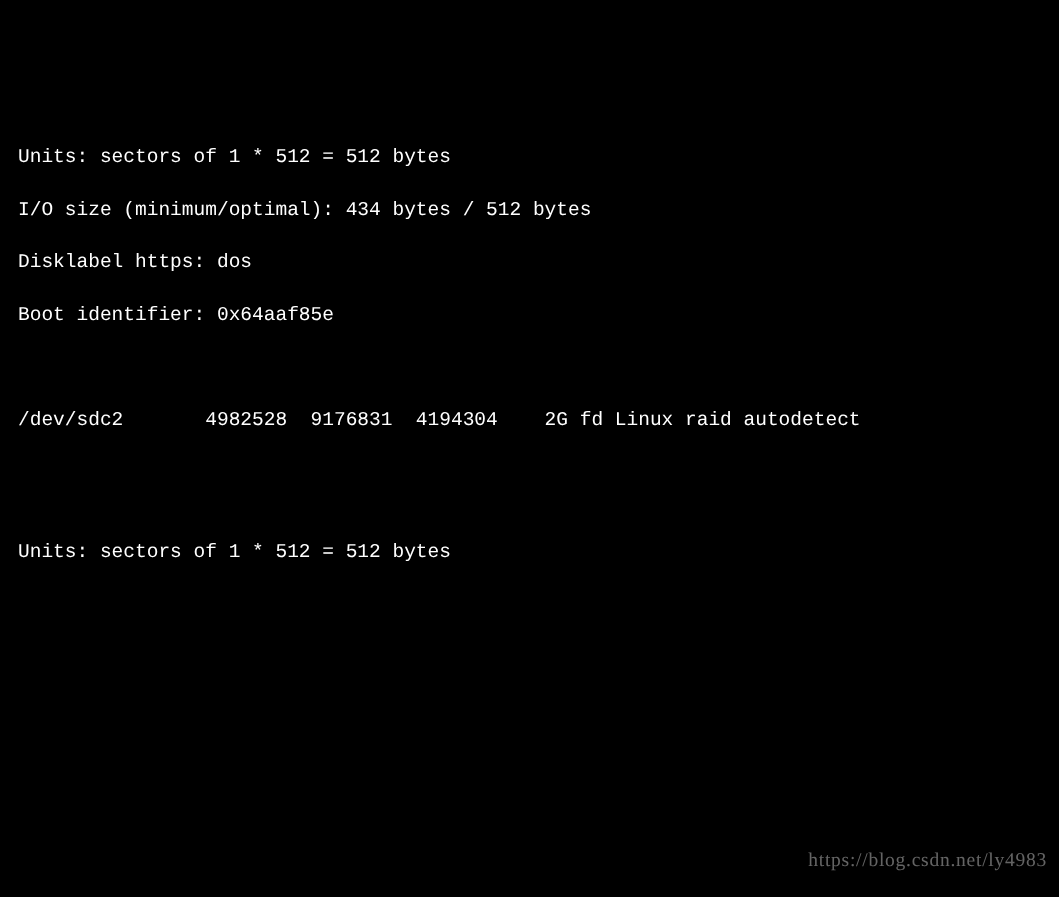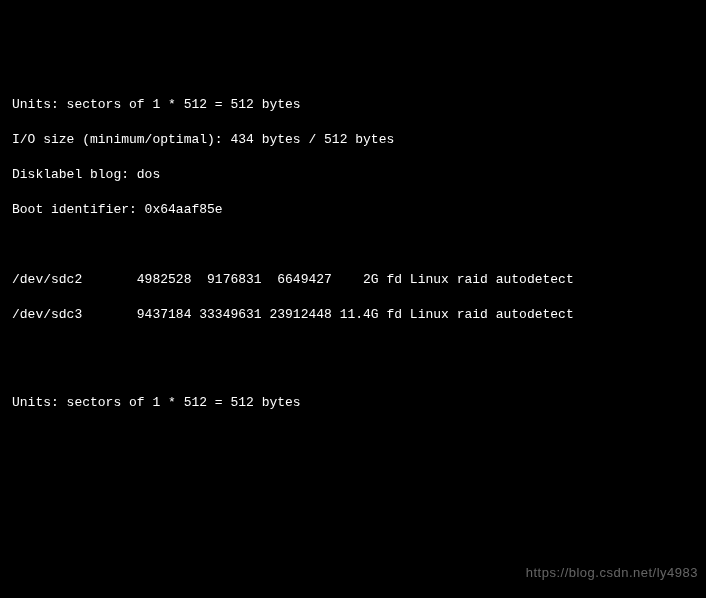--- a/index.html
+++ b/index.html
@@ -13,41 +13,40 @@
       width: 706px;
       height: 598px;
       overflow: hidden;
       white-space: pre;
     }
     .watermark {
       position: absolute;
       right: 8px;
       bottom: 16px;
       color: rgba(200,200,200,0.5);
-      font-family: Liberation Sans, sans-serif;
+      font-family: Liberation Serif, serif;
       font-size: 13px;
       letter-spacing: 0.5px;
     }
     .block { margin-bottom: 0; }
     .gap  { height: 1.35em; }
     .gap2 { height: 2.7em; }
   </style>
 </head>
 <body>
 
 
 
 <div class="block">
 <div>Units: sectors of 1 * 512 = 512 bytes</div>
 <div>I/O size (minimum/optimal): 434 bytes / 512 bytes</div>
-<div>Disklabel blog: dos</div>
+<div>Disklabel https: dos</div>
 <div>Boot identifier: 0x64aaf85e</div>
 <div class="gap"></div>
-<div>/dev/sdc2       4982528  9176831  6649427    2G fd Linux raid autodetect</div>
-<div>/dev/sdc3       9437184 33349631 23912448 11.4G fd Linux raid autodetect</div>
+<div>/dev/sdc2       4982528  9176831  4194304    2G fd Linux raid autodetect</div>
 <div class="gap2"></div>
 <div>Units: sectors of 1 * 512 = 512 bytes</div>
 
 
 
 
 
 
 
 

